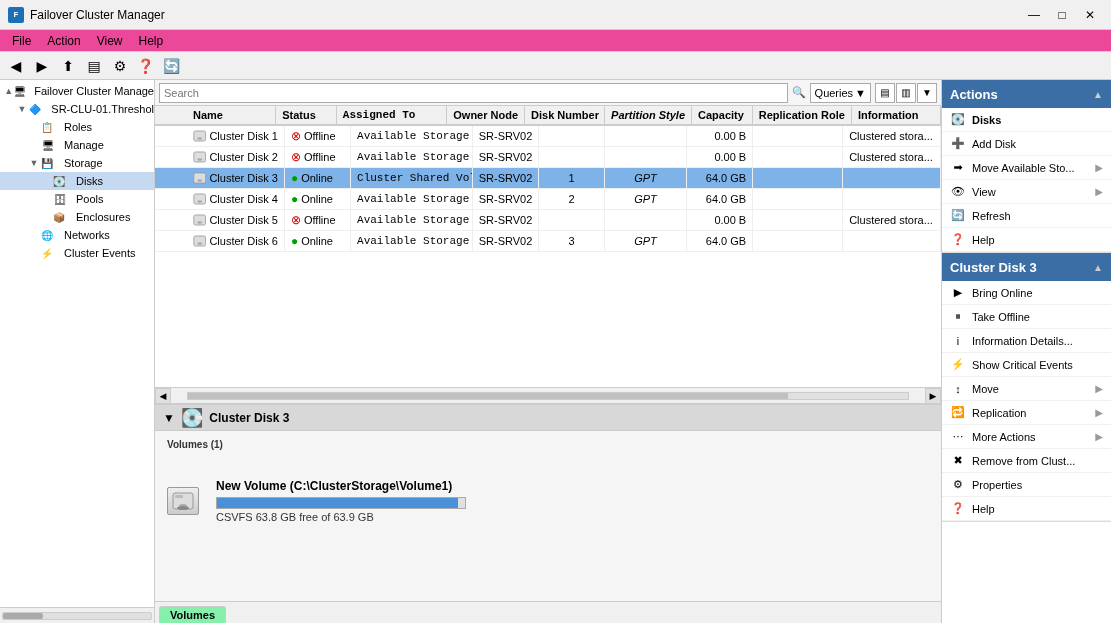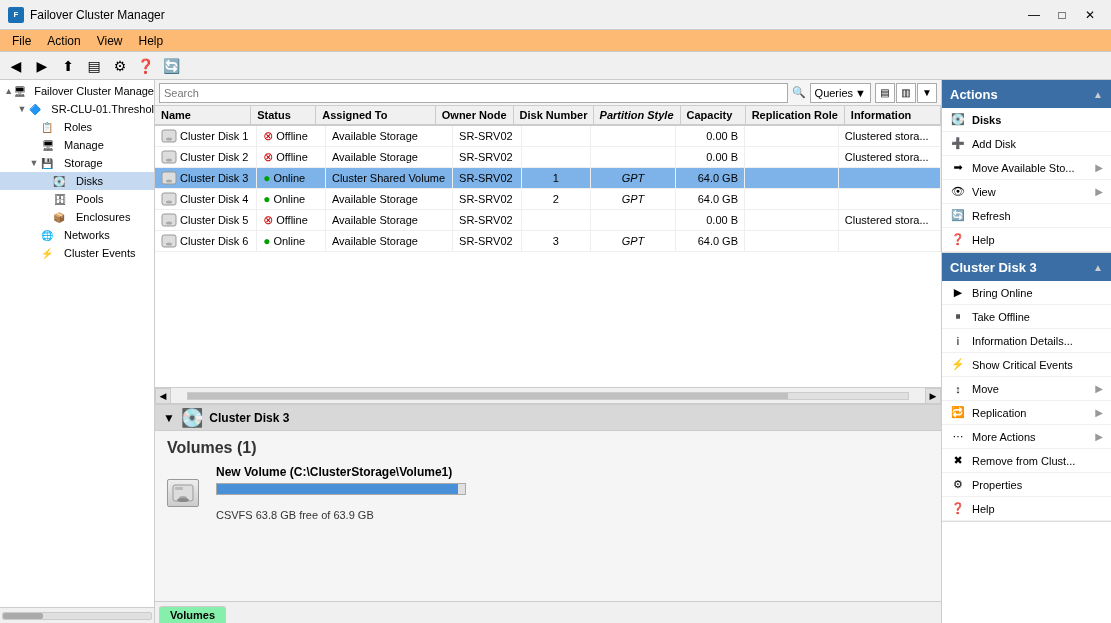--- a/index.html
+++ b/index.html
@@ -15,21 +15,21 @@
       border-bottom: 1px solid #ccc;
       justify-content: space-between;
     }
     .title-bar-left { display: flex; align-items: center; gap: 6px; font-size: 12px; }
     .title-bar-icon { width: 16px; height: 16px; background: #1a6fb5; border-radius: 2px; display: flex; align-items: center; justify-content: center; color: white; font-size: 8px; font-weight: bold; }
     .title-bar-controls { display: flex; gap: 2px; }
     .title-btn { width: 26px; height: 20px; border: none; background: #f0f0f0; cursor: pointer; font-size: 12px; display: flex; align-items: center; justify-content: center; }
 
     
     .menu-bar {
-      background: #fdba74;
+      background: #ec4899;
       height: 22px;
       display: flex;
       align-items: center;
       padding: 0 4px;
       border-bottom: 1px solid #ccc;
     }
     .menu-item { padding: 2px 8px; cursor: pointer; font-size: 12px; }
 
     
     .toolbar {
@@ -192,23 +192,23 @@
       gap: 3px;
       white-space: nowrap;
       overflow: hidden;
     }
 
     
     .status-online { color: #00a000; font-size: 12px; }
     .status-offline { color: #cc0000; font-size: 12px; }
 
     
-    .col-name { width: 120px; }
+    .col-name { width: 120px; margin-left: 32px; }
     .col-status { width: 80px; }
-    .col-assigned { width: 150px; }
+    .col-assigned { width: 150px; font-family: Liberation Mono, monospace; }
     .col-owner { width: 80px; }
     .col-disk-num { width: 80px; text-align: center; justify-content: center; }
     .col-partition { width: 100px; text-align: center; justify-content: center; font-style: italic; }
     .col-capacity { width: 80px; justify-content: flex-end; }
     .col-replication { width: 110px; }
     .col-info { width: 120px; }
 
     
     .disk-hscroll {
       height: 16px;
@@ -250,23 +250,23 @@
       align-items: center;
       padding: 0 8px;
       gap: 6px;
     }
     .detail-body {
       flex: 1;
       padding: 8px 12px;
       overflow: auto;
     }
     .volumes-title {
-      font-size: 16px;
+      font-size: 10px;
       font-weight: bold;
-      margin-bottom: 4px;
+      margin-bottom: 25px;
       color: #333;
     }
     .volume-item {
       display: flex;
       align-items: center;
       gap: 17px;
       padding: 4px 0;
     }
     .disk-icon {
       width: 32px;
@@ -296,21 +296,21 @@
       background: #e0e0e0;
       border: 1px solid #aaa;
       position: relative;
       margin-top: 2px;
     }
     .volume-bar-fill {
       height: 100%;
       background: #4a90d9;
       width: 97%;
     }
-    .volume-size { font-size: 11px; color: #333; margin-top: 12px; }
+    .volume-size { font-size: 11px; color: #333; }
 
     
     .tab-bar {
       height: 22px;
       background: #f0f0f0;
       border-top: 1px solid #ccc;
       display: flex;
       align-items: flex-end;
       padding: 0 4px;
     }

